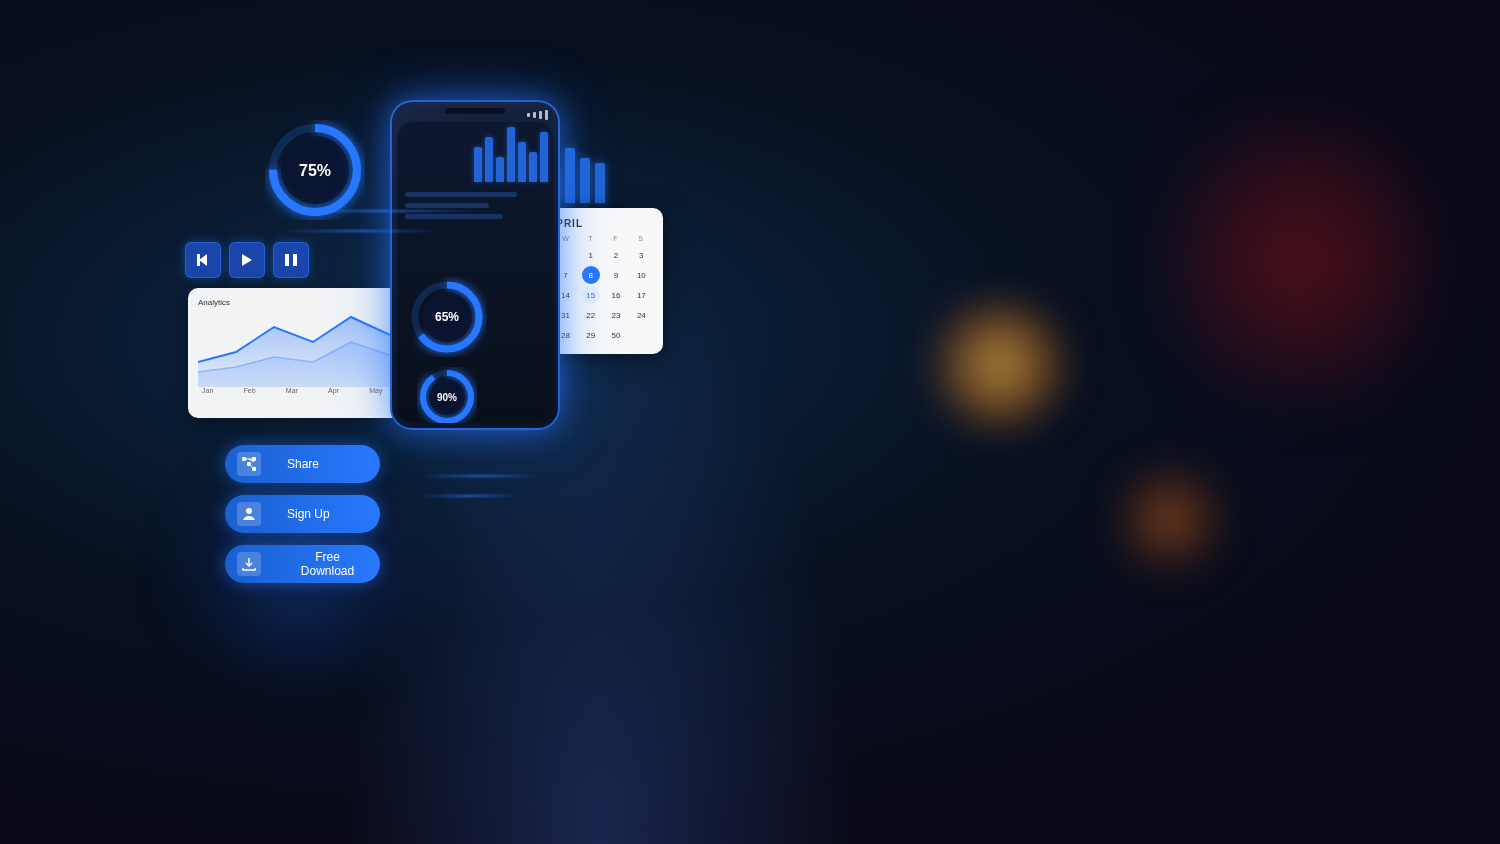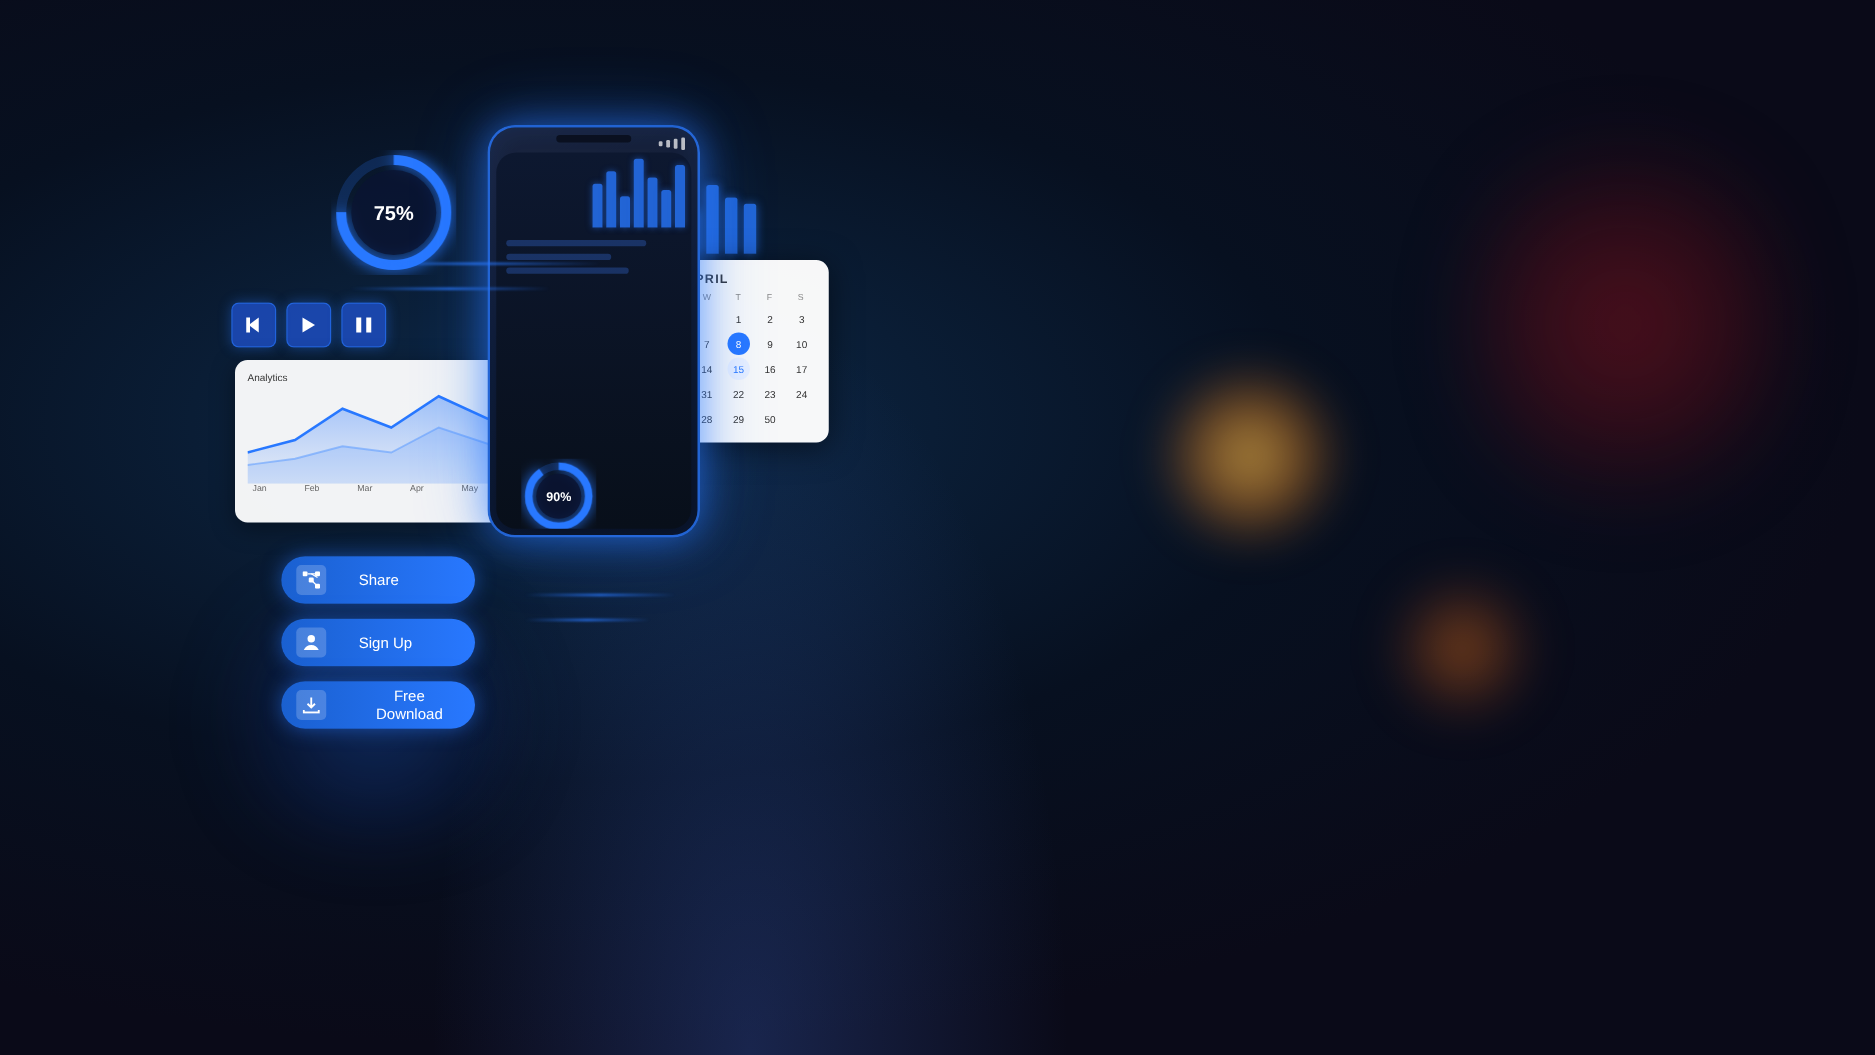--- a/index.html
+++ b/index.html
@@ -502,20 +502,28 @@
         <div class="phone-bar" style="height: 30px;"></div>
         <div class="phone-bar" style="height: 50px;"></div>
       </div>
 
     <div class="phone-lines">
       <div class="phone-line" style="width:80%"></div>
       <div class="phone-line" style="width:60%"></div>
       <div class="phone-line" style="width:70%"></div>
     </div>
 
+    <div class="donut-65">
+      <svg viewBox="0 0 80 80" width="80" height="80">
+        <circle cx="40" cy="40" r="32" fill="none" stroke="rgba(40,120,255,0.2)" stroke-width="7"></circle>
+        <circle cx="40" cy="40" r="32" fill="none" stroke="#2878ff" stroke-width="7" stroke-dasharray="130.8 201.1" stroke-dashoffset="0" transform="rotate(-90 40 40)" style="filter: drop-shadow(0 0 5px #2878ff)"></circle>
+        <circle cx="40" cy="40" r="25" fill="rgba(10,20,50,0.85)"></circle>
+        <text x="40" y="44" text-anchor="middle" fill="white" font-size="12" font-weight="bold" font-family="Arial">65%</text>
+      </svg>
+    </div>
 
     <div class="circle-90">
       <svg viewBox="0 0 60 60" width="60" height="60">
         <circle cx="30" cy="30" r="24" fill="none" stroke="rgba(40,120,255,0.2)" stroke-width="6"></circle>
         <circle cx="30" cy="30" r="24" fill="none" stroke="#2878ff" stroke-width="6" stroke-dasharray="135.7 150.8" stroke-dashoffset="0" transform="rotate(-90 30 30)" style="filter: drop-shadow(0 0 5px #2878ff)"></circle>
         <circle cx="30" cy="30" r="18" fill="rgba(10,20,50,0.85)"></circle>
         <text x="30" y="34" text-anchor="middle" fill="white" font-size="10" font-weight="bold" font-family="Arial">90%</text>
       </svg>
     </div>
   </div>

